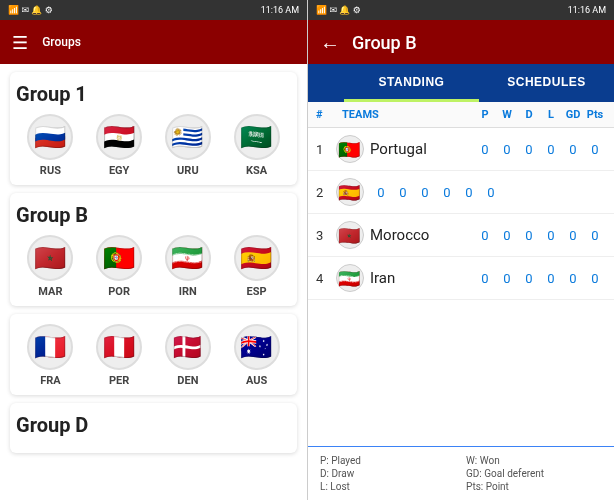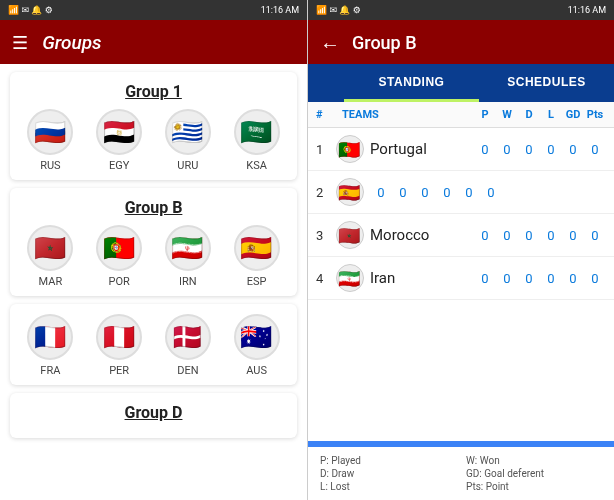--- a/index.html
+++ b/index.html
@@ -29,46 +29,43 @@
       align-items: center;
       padding: 8px 12px;
       height: 44px;
     }
     .left-header .menu-icon {
       font-size: 18px;
       margin-right: 14px;
       cursor: pointer;
     }
     .left-header .title {
-      font-size: 19px;
+      font-size: 12px;
       font-weight: 500;
-      font-style: italic;
     }
 
     .left-content {
       flex: 1;
       overflow-y: auto;
       background: #fff;
     }
 
     .group-card {
       background: #fff;
       margin: 8px 10px;
       border-radius: 6px;
       padding: 10px 6px 8px;
       box-shadow: 0 1px 4px rgba(0,0,0,0.15);
     }
 
     .group-title {
-      text-align: center;
-      font-size: 16px;
+      font-size: 20px;
       font-weight: bold;
       color: #222;
       margin-bottom: 8px;
-      text-decoration: underline;
     }
 
     .flags-row {
       display: flex;
       justify-content: space-around;
       align-items: flex-end;
     }
 
     .flag-item {
       display: flex;
@@ -87,21 +84,21 @@
       align-items: center;
       justify-content: center;
       font-size: 26px;
       background: #eee;
       margin-bottom: 4px;
     }
 
     .flag-code {
       font-size: 11px;
       color: #444;
-      font-weight: 400;
+      font-weight: 700;
       text-align: right;
     }
 
     
     .right-panel {
       width: 307px;
       height: 500px;
       display: flex;
       flex-direction: column;
       background: #fff;
@@ -198,21 +195,21 @@
     .team-stat {
       width: 22px;
       text-align: center;
       font-size: 13px;
       color: #0a7adc;
     }
 
     .legend {
       background: #fff;
       padding: 8px 12px;
-      border-top: 6px solid #3b82f6;
+      border-top: 1px solid #3b82f6;
       display: grid;
       grid-template-columns: 1fr 1fr;
       gap: 2px 10px;
     }
     .legend-item {
       font-size: 10px;
       color: #555;
     }
 
     

